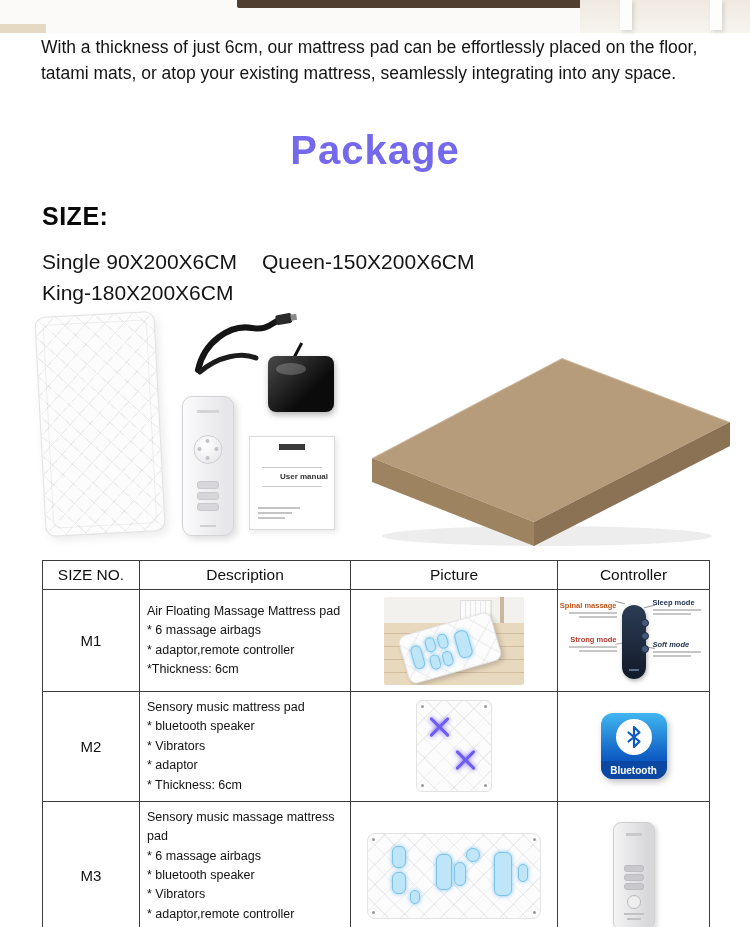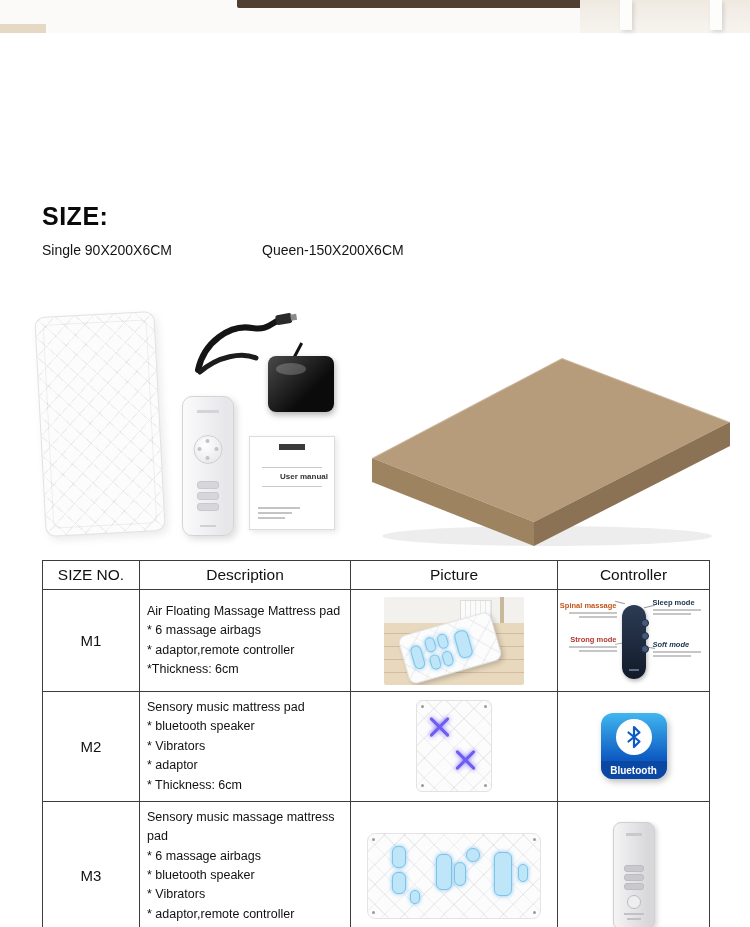--- a/index.html
+++ b/index.html
@@ -13,21 +13,21 @@
   .hero-leg{position:absolute;top:0;width:12px;height:30px;background:#fdfdfc;box-shadow:2px 2px 4px rgba(0,0,0,.12);}
   .leg1{right:118px;} .leg2{right:28px;}
   .hero-floor{position:absolute;left:0;top:24px;width:46px;height:9px;background:#e6d9c4;}
 
   
   .intro{position:absolute;left:41px;top:34px;width:676px;margin:0;font-size:17.5px;line-height:26px;color:#141414;}
 
   
   .pkg{position:absolute;left:0;top:128px;width:750px;text-align:center;font-size:40px;font-weight:bold;color:#7468ec;letter-spacing:1px;}
   .size-h{position:absolute;left:42px;top:202px;font-size:25px;font-weight:bold;letter-spacing:.5px;color:#0a0a0a;}
-  .sizes{position:absolute;left:42px;top:240px;display:grid;grid-template-columns:220px auto;row-gap:11px;font-size:14px;line-height:20px;color:#141414;}
+  .sizes{position:absolute;left:42px;top:252px;display:grid;grid-template-columns:220px auto;row-gap:11px;font-size:21px;line-height:20px;color:#141414;}
 
   
   .photos{position:absolute;left:0;top:308px;width:750px;height:248px;}
   .quilt{background-color:#fcfcfd;background-image:
     repeating-linear-gradient(45deg,rgba(0,0,0,.05) 0 1px,transparent 1px 14px),
     repeating-linear-gradient(-45deg,rgba(0,0,0,.05) 0 1px,transparent 1px 14px);}
   .pad-big{position:absolute;left:40px;top:6px;width:118px;height:218px;border:1px solid #e2e2e2;border-radius:10px;
     transform:rotate(-3deg);box-shadow:3px 4px 9px rgba(0,0,0,.08);}
   .pad-inner{position:absolute;left:7px;top:7px;right:7px;bottom:7px;border:1px solid rgba(0,0,0,.06);border-radius:7px;}
   .cable{position:absolute;left:190px;top:4px;}
@@ -150,26 +150,29 @@
 
   <div class="hero">
     <div class="hero-floor"></div>
     <div class="hero-bar"></div>
     <div class="hero-right">
       <div class="hero-leg leg1"></div>
       <div class="hero-leg leg2"></div>
     </div>
   </div>
 
-
+  <p class="intro">With a thickness of just 6cm, our mattress pad can be effortlessly placed on the floor, tatami mats, or atop your existing mattress, seamlessly integrating into any space.</p>
+
+  <div class="pkg">Package</div>
 
   <div class="size-h">SIZE:</div>
   <div class="sizes">
     <div>Single 90X200X6CM</div>
     <div>Queen-150X200X6CM</div>
+    <div>King-180X200X6CM</div>
   </div>
 
   <div class="photos">
     <div class="pad-big quilt">
       <div class="pad-inner"></div>
     </div>
 
     <svg class="cable" width="110" height="64" viewBox="0 0 110 64">
       <path d="M8 58 C 14 30, 40 12, 62 16 C 78 19, 82 10, 90 8" stroke="#141414" stroke-width="6" fill="none" stroke-linecap="round"></path>
       <path d="M10 60 C 28 44, 52 40, 66 46" stroke="#1c1c1c" stroke-width="5" fill="none" stroke-linecap="round"></path>

